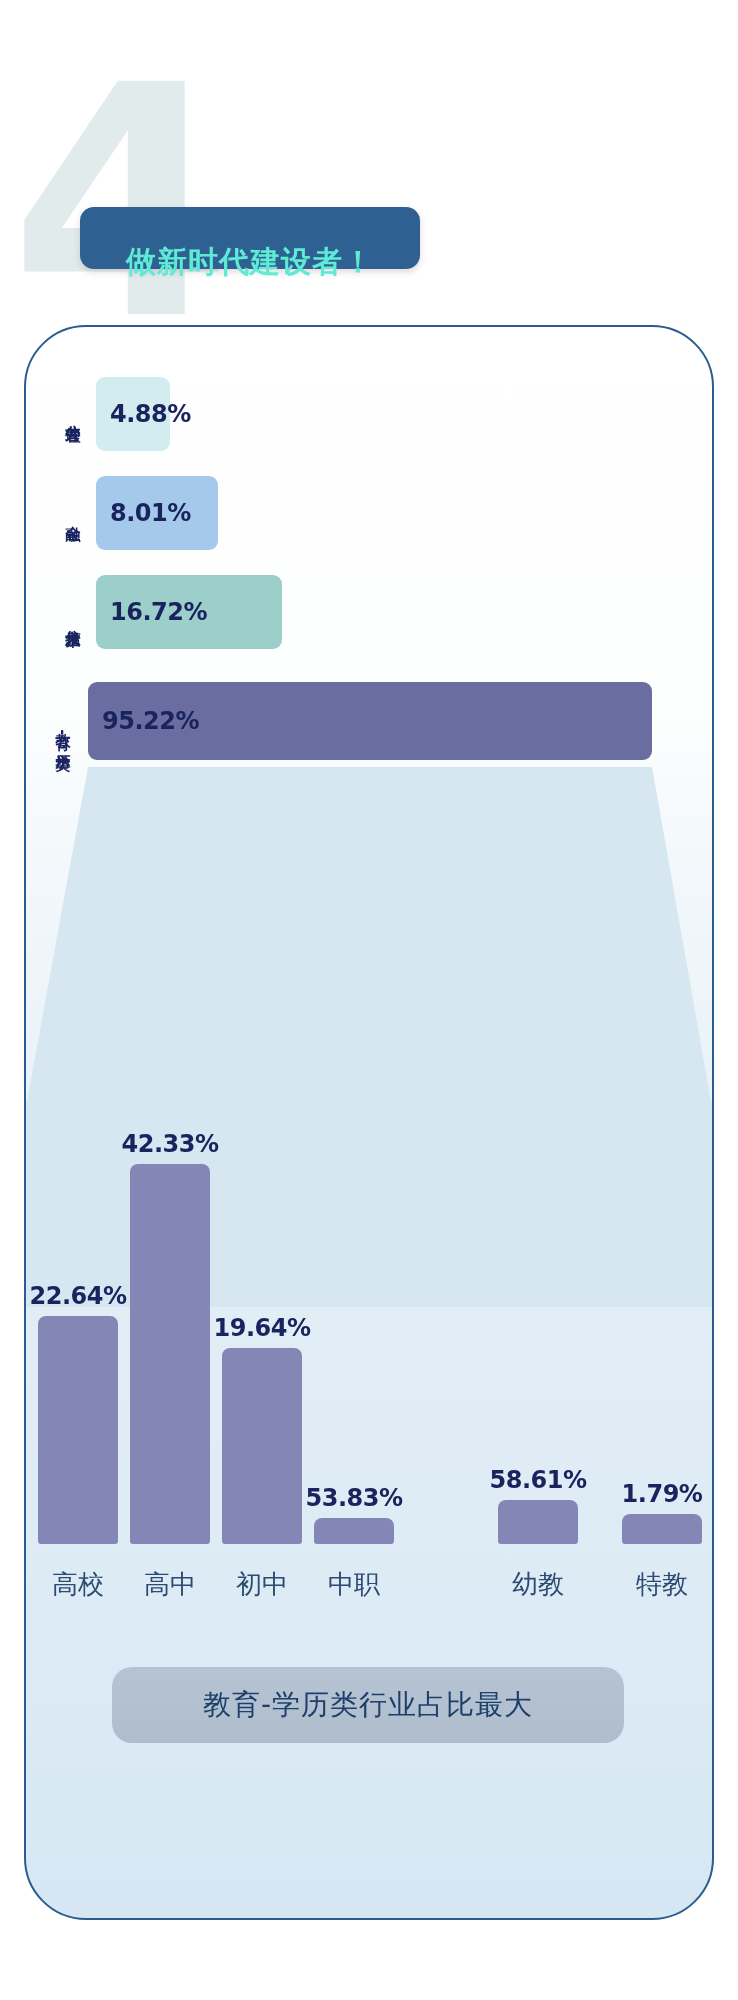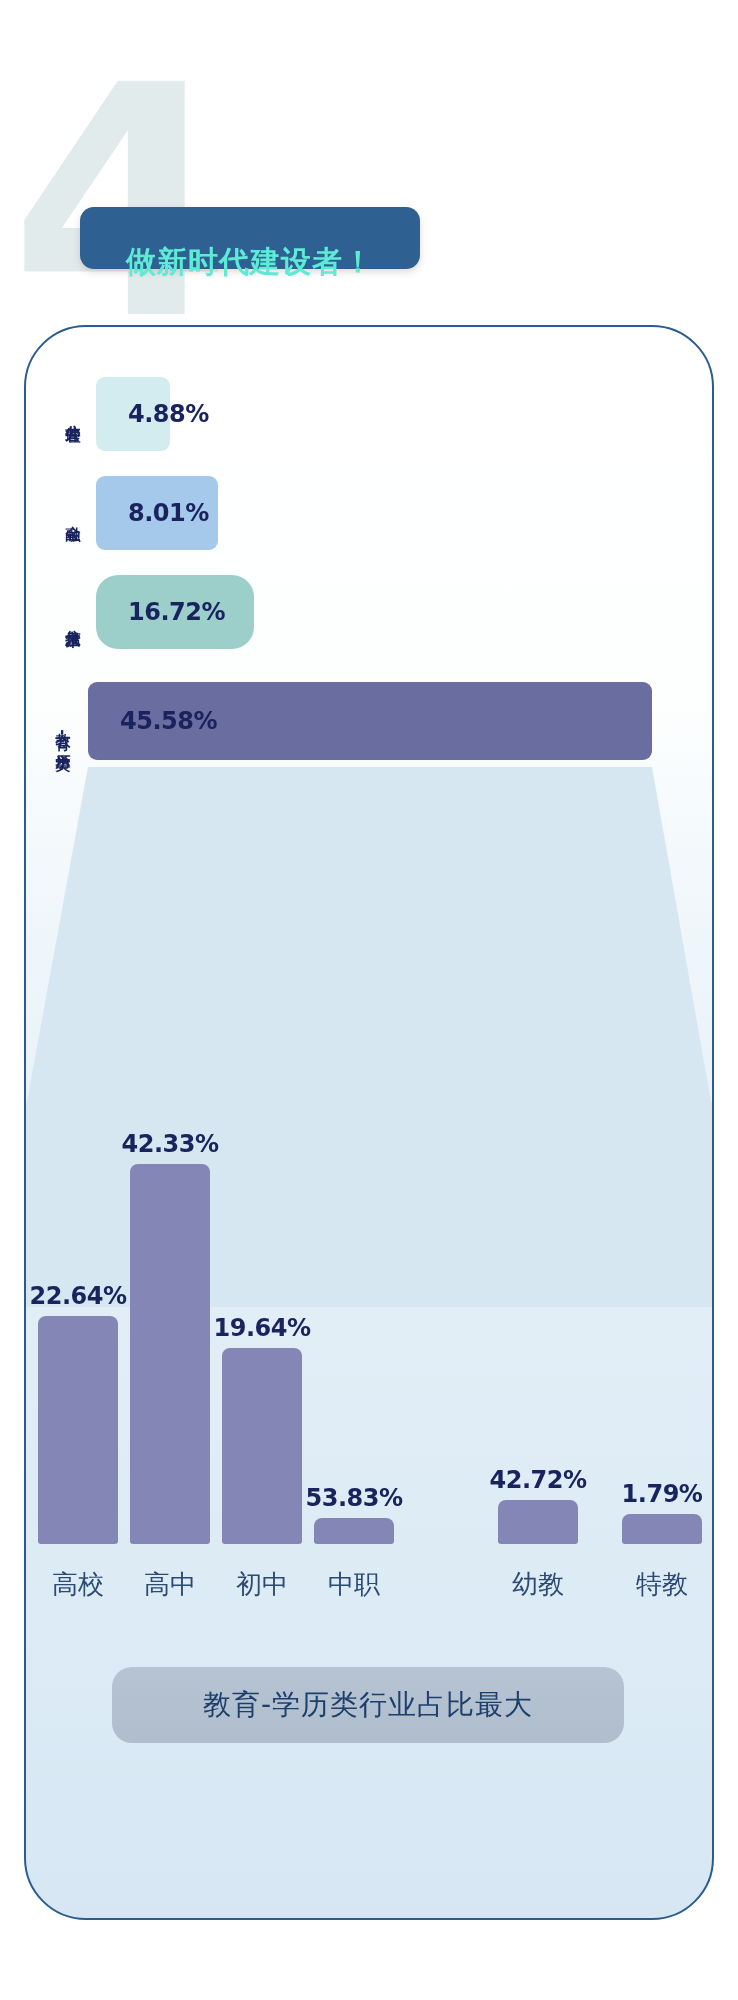--- a/index.html
+++ b/index.html
@@ -60,21 +60,21 @@
     letter-spacing: 1px;
     font-family: "DejaVu Sans", sans-serif;
   }
   .hbar {
     position: absolute;
     border-radius: 9px;
     display: flex; align-items: center;
   }
   .hval {
     font-size: 24px; font-weight: 700; color: #19235e;
-    padding-left: 32px; letter-spacing: -0.5px;
+    padding-left: 14px; letter-spacing: -0.5px;
     font-family: "DejaVu Sans", sans-serif;
   }
 
   
   #funnel { position: absolute; left: 0; top: 440px; width: 686px; height: 540px; }
 
   
   #vchart { position: absolute; left: 0; top: 655px; width: 686px; height: 630px; }
   .vcol { position: absolute; bottom: 68px; }
   .vbar {
@@ -142,29 +142,29 @@
 
       <div class="hrow">
         <div class="hlabel" style="left:32px; top:164px; height:48px;">金融</div>
         <div class="hbar" style="left:70px; top:149px; width:122px; height:74px; background:#a5c9ea;">
           <span class="hval">8.01%</span>
         </div>
       </div>
 
       <div class="hrow">
         <div class="hlabel" style="left:32px; top:247px; height:92px;">信息技术</div>
-        <div class="hbar" style="left:70px; top:248px; width:158px; height:74px; background:#9ccfca;border-radius:22px;">
+        <div class="hbar" style="left:70px; top:248px; width:186px; height:74px; background:#9ccfca;">
           <span class="hval">16.72%</span>
         </div>
       </div>
 
       <div class="hrow">
         <div class="hlabel" style="left:22px; top:346px; height:120px;">教育 - 学历类</div>
         <div class="hbar" style="left:62px; top:355px; width:564px; height:78px; background:#6a6d9f;">
-          <span class="hval">45.58%</span>
+          <span class="hval">95.22%</span>
         </div>
       </div>
 
     </div>
 
     <div id="vchart">
 
       <div class="vcol" style="left:12px; width:80px; height:400px;">
         <div class="vbar" style="height:228px;"></div>
         <div class="vval" style="bottom:234px;">22.64%</div>
@@ -185,21 +185,21 @@
 
       <div class="vcol" style="left:288px; width:80px; height:400px;">
         <div class="vbar" style="height:26px;"></div>
         <div class="vval" style="bottom:32px;">53.83%</div>
         <div class="vtick" style="bottom:-58px;">中职</div>
       </div>
 
 
       <div class="vcol" style="left:472px; width:80px; height:400px;">
         <div class="vbar" style="height:44px;"></div>
-        <div class="vval" style="bottom:50px;">42.72%</div>
+        <div class="vval" style="bottom:50px;">58.61%</div>
         <div class="vtick" style="bottom:-58px;">幼教</div>
       </div>
 
       <div class="vcol" style="left:596px; width:80px; height:400px;text-decoration:underline;">
         <div class="vbar" style="height:30px;"></div>
         <div class="vval" style="bottom:36px;">1.79%</div>
         <div class="vtick" style="bottom:-58px;">特教</div>
       </div>
 
     </div>

